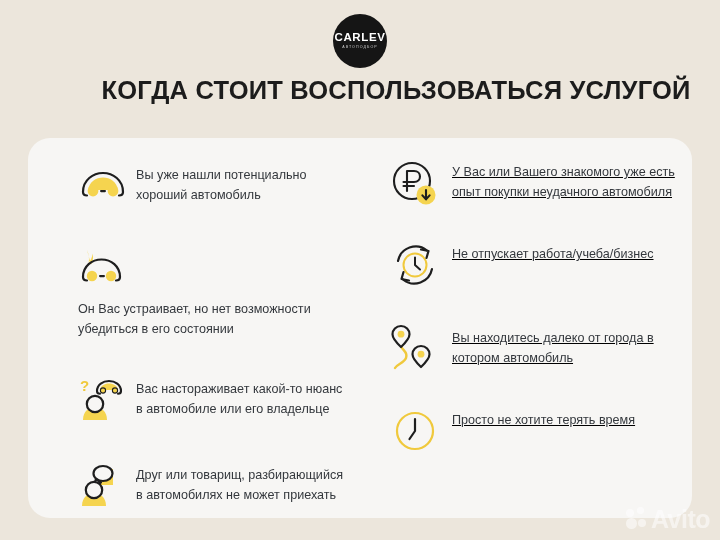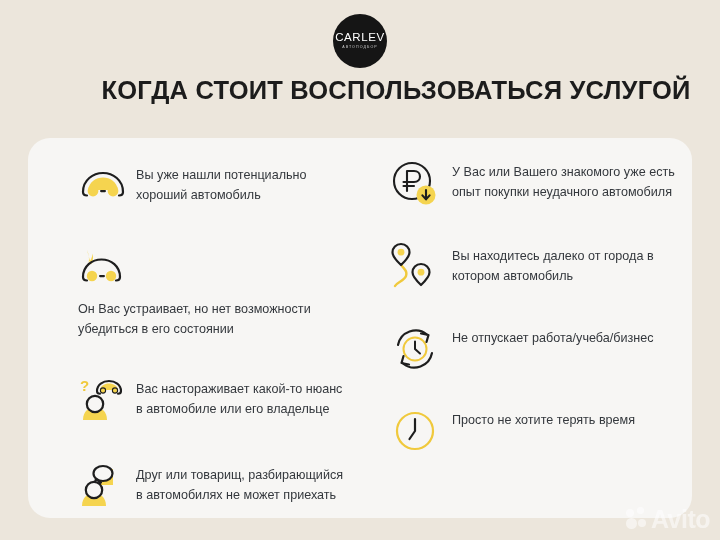--- a/index.html
+++ b/index.html
@@ -31,21 +31,21 @@
     background: #151515;
     display: flex;
     flex-direction: column;
     align-items: center;
     justify-content: center;
     line-height: 1;
   }
   .logo-main {
     color: #ffffff;
     font-size: 11.5px;
-    font-weight: normal;
+    font-weight: bold;
     letter-spacing: 0.6px;
     text-align: center;
   }
   .logo-sub {
     color: #cfcfcf;
     font-size: 3.6px;
     letter-spacing: 1.1px;
     margin-top: 2.5px;
     transform: scaleY(1.05);
   }
@@ -87,20 +87,21 @@
     display: flex;
     flex-direction: column;
   }
   .col-left {
     width: 332px;
     padding: 0 12px 0 46px;
   }
   .col-right {
     width: 332px;
     padding: 0 16px 0 26px;
+    text-decoration: underline;
   }
   .row {
     display: flex;
     align-items: flex-start;
   }
   .col-left .row { margin-bottom: 20px; }
   .col-left .row.r1 { margin-top: 8px; }
   .col-left .row.r2 { margin-top: 10px; flex-direction: column; }
   .col-left .row.r3 { margin-top: 14px; }
   .col-left .row.r4 { margin-top: 14px; }
@@ -246,45 +247,45 @@
           <svg width="50" height="48" viewBox="0 0 50 48">
             <circle cx="22" cy="22" r="18" fill="none" stroke="#1e1e1e" stroke-width="2.1"></circle>
             <path d="M17 32 L17 12 L24 12 C28 12, 30 14.5, 30 17.5 C30 20.5, 28 23, 24 23 L17 23 M13.5 23 L24 23 M13.5 27 L24 27" fill="none" stroke="#1e1e1e" stroke-width="2.1" stroke-linecap="round" stroke-linejoin="round"></path>
             <circle cx="36" cy="36" r="9.5" fill="#f5d44f"></circle>
             <path d="M36 31 L36 40 M32.4 36.4 L36 40.4 L39.6 36.4" fill="none" stroke="#1e1e1e" stroke-width="2.1" stroke-linecap="round" stroke-linejoin="round"></path>
           </svg>
         </div>
         <div class="row-text">У Вас или Вашего знакомого уже есть опыт покупки неудачного автомобиля</div>
       </div>
 
-      <div class="row r3">
-        <div class="icon-box">
-          <svg width="52" height="50" viewBox="0 0 52 50">
-            <path d="M13 18 C9 26, 20 26, 17 34 C15 39, 8 40, 6 44" fill="none" stroke="#f0c93c" stroke-width="2.4" stroke-linecap="round"></path>
-            <path d="M12 2 C17 2, 20.5 5.8, 20.5 10.3 C20.5 15, 12 23, 12 23 C12 23, 3.5 15, 3.5 10.3 C3.5 5.8, 7 2, 12 2 Z" fill="#f7f6f4" stroke="#1e1e1e" stroke-width="2.2" stroke-linejoin="round"></path>
-            <circle cx="12" cy="10.2" r="3.4" fill="#f5d44f"></circle>
-            <path d="M32 22 C37 22, 40.5 25.8, 40.5 30.3 C40.5 35, 32 43, 32 43 C32 43, 23.5 35, 23.5 30.3 C23.5 25.8, 27 22, 32 22 Z" fill="#f7f6f4" stroke="#1e1e1e" stroke-width="2.2" stroke-linejoin="round"></path>
-            <circle cx="32" cy="30.2" r="3.4" fill="#f5d44f"></circle>
-          </svg>
-        </div>
-        <div class="row-text">Вы находитесь далеко от города в котором автомобиль</div>
-      </div>
-
       <div class="row r2">
         <div class="icon-box">
           <svg width="50" height="48" viewBox="0 0 50 48">
             <circle cx="25" cy="24" r="11.5" fill="none" stroke="#f0c93c" stroke-width="2"></circle>
             <path d="M25 16.5 L25 24 L30 28.5" fill="none" stroke="#1e1e1e" stroke-width="2" stroke-linecap="round" stroke-linejoin="round"></path>
             <path d="M8 20 A18 18 0 0 1 37 9.5" fill="none" stroke="#1e1e1e" stroke-width="2.2" stroke-linecap="round"></path>
             <path d="M31 8.5 L38.5 10 L36.5 17" fill="none" stroke="#1e1e1e" stroke-width="2.2" stroke-linecap="round" stroke-linejoin="round"></path>
             <path d="M42 28 A18 18 0 0 1 13 38.5" fill="none" stroke="#1e1e1e" stroke-width="2.2" stroke-linecap="round"></path>
             <path d="M19 39.5 L11.5 38 L13.5 31" fill="none" stroke="#1e1e1e" stroke-width="2.2" stroke-linecap="round" stroke-linejoin="round"></path>
           </svg>
         </div>
         <div class="row-text">Не отпускает работа/учеба/бизнес</div>
+      </div>
+
+      <div class="row r3">
+        <div class="icon-box">
+          <svg width="52" height="50" viewBox="0 0 52 50">
+            <path d="M13 18 C9 26, 20 26, 17 34 C15 39, 8 40, 6 44" fill="none" stroke="#f0c93c" stroke-width="2.4" stroke-linecap="round"></path>
+            <path d="M12 2 C17 2, 20.5 5.8, 20.5 10.3 C20.5 15, 12 23, 12 23 C12 23, 3.5 15, 3.5 10.3 C3.5 5.8, 7 2, 12 2 Z" fill="#f7f6f4" stroke="#1e1e1e" stroke-width="2.2" stroke-linejoin="round"></path>
+            <circle cx="12" cy="10.2" r="3.4" fill="#f5d44f"></circle>
+            <path d="M32 22 C37 22, 40.5 25.8, 40.5 30.3 C40.5 35, 32 43, 32 43 C32 43, 23.5 35, 23.5 30.3 C23.5 25.8, 27 22, 32 22 Z" fill="#f7f6f4" stroke="#1e1e1e" stroke-width="2.2" stroke-linejoin="round"></path>
+            <circle cx="32" cy="30.2" r="3.4" fill="#f5d44f"></circle>
+          </svg>
+        </div>
+        <div class="row-text">Вы находитесь далеко от города в котором автомобиль</div>
       </div>
 
       <div class="row r4">
         <div class="icon-box">
           <svg width="48" height="46" viewBox="0 0 48 46">
             <circle cx="24" cy="23" r="18" fill="none" stroke="#f0c93c" stroke-width="2.2"></circle>
             <path d="M24 11 L24 23 L18.5 31" fill="none" stroke="#1e1e1e" stroke-width="2.2" stroke-linecap="round" stroke-linejoin="round"></path>
           </svg>
         </div>
         <div class="row-text">Просто не хотите терять время</div>

